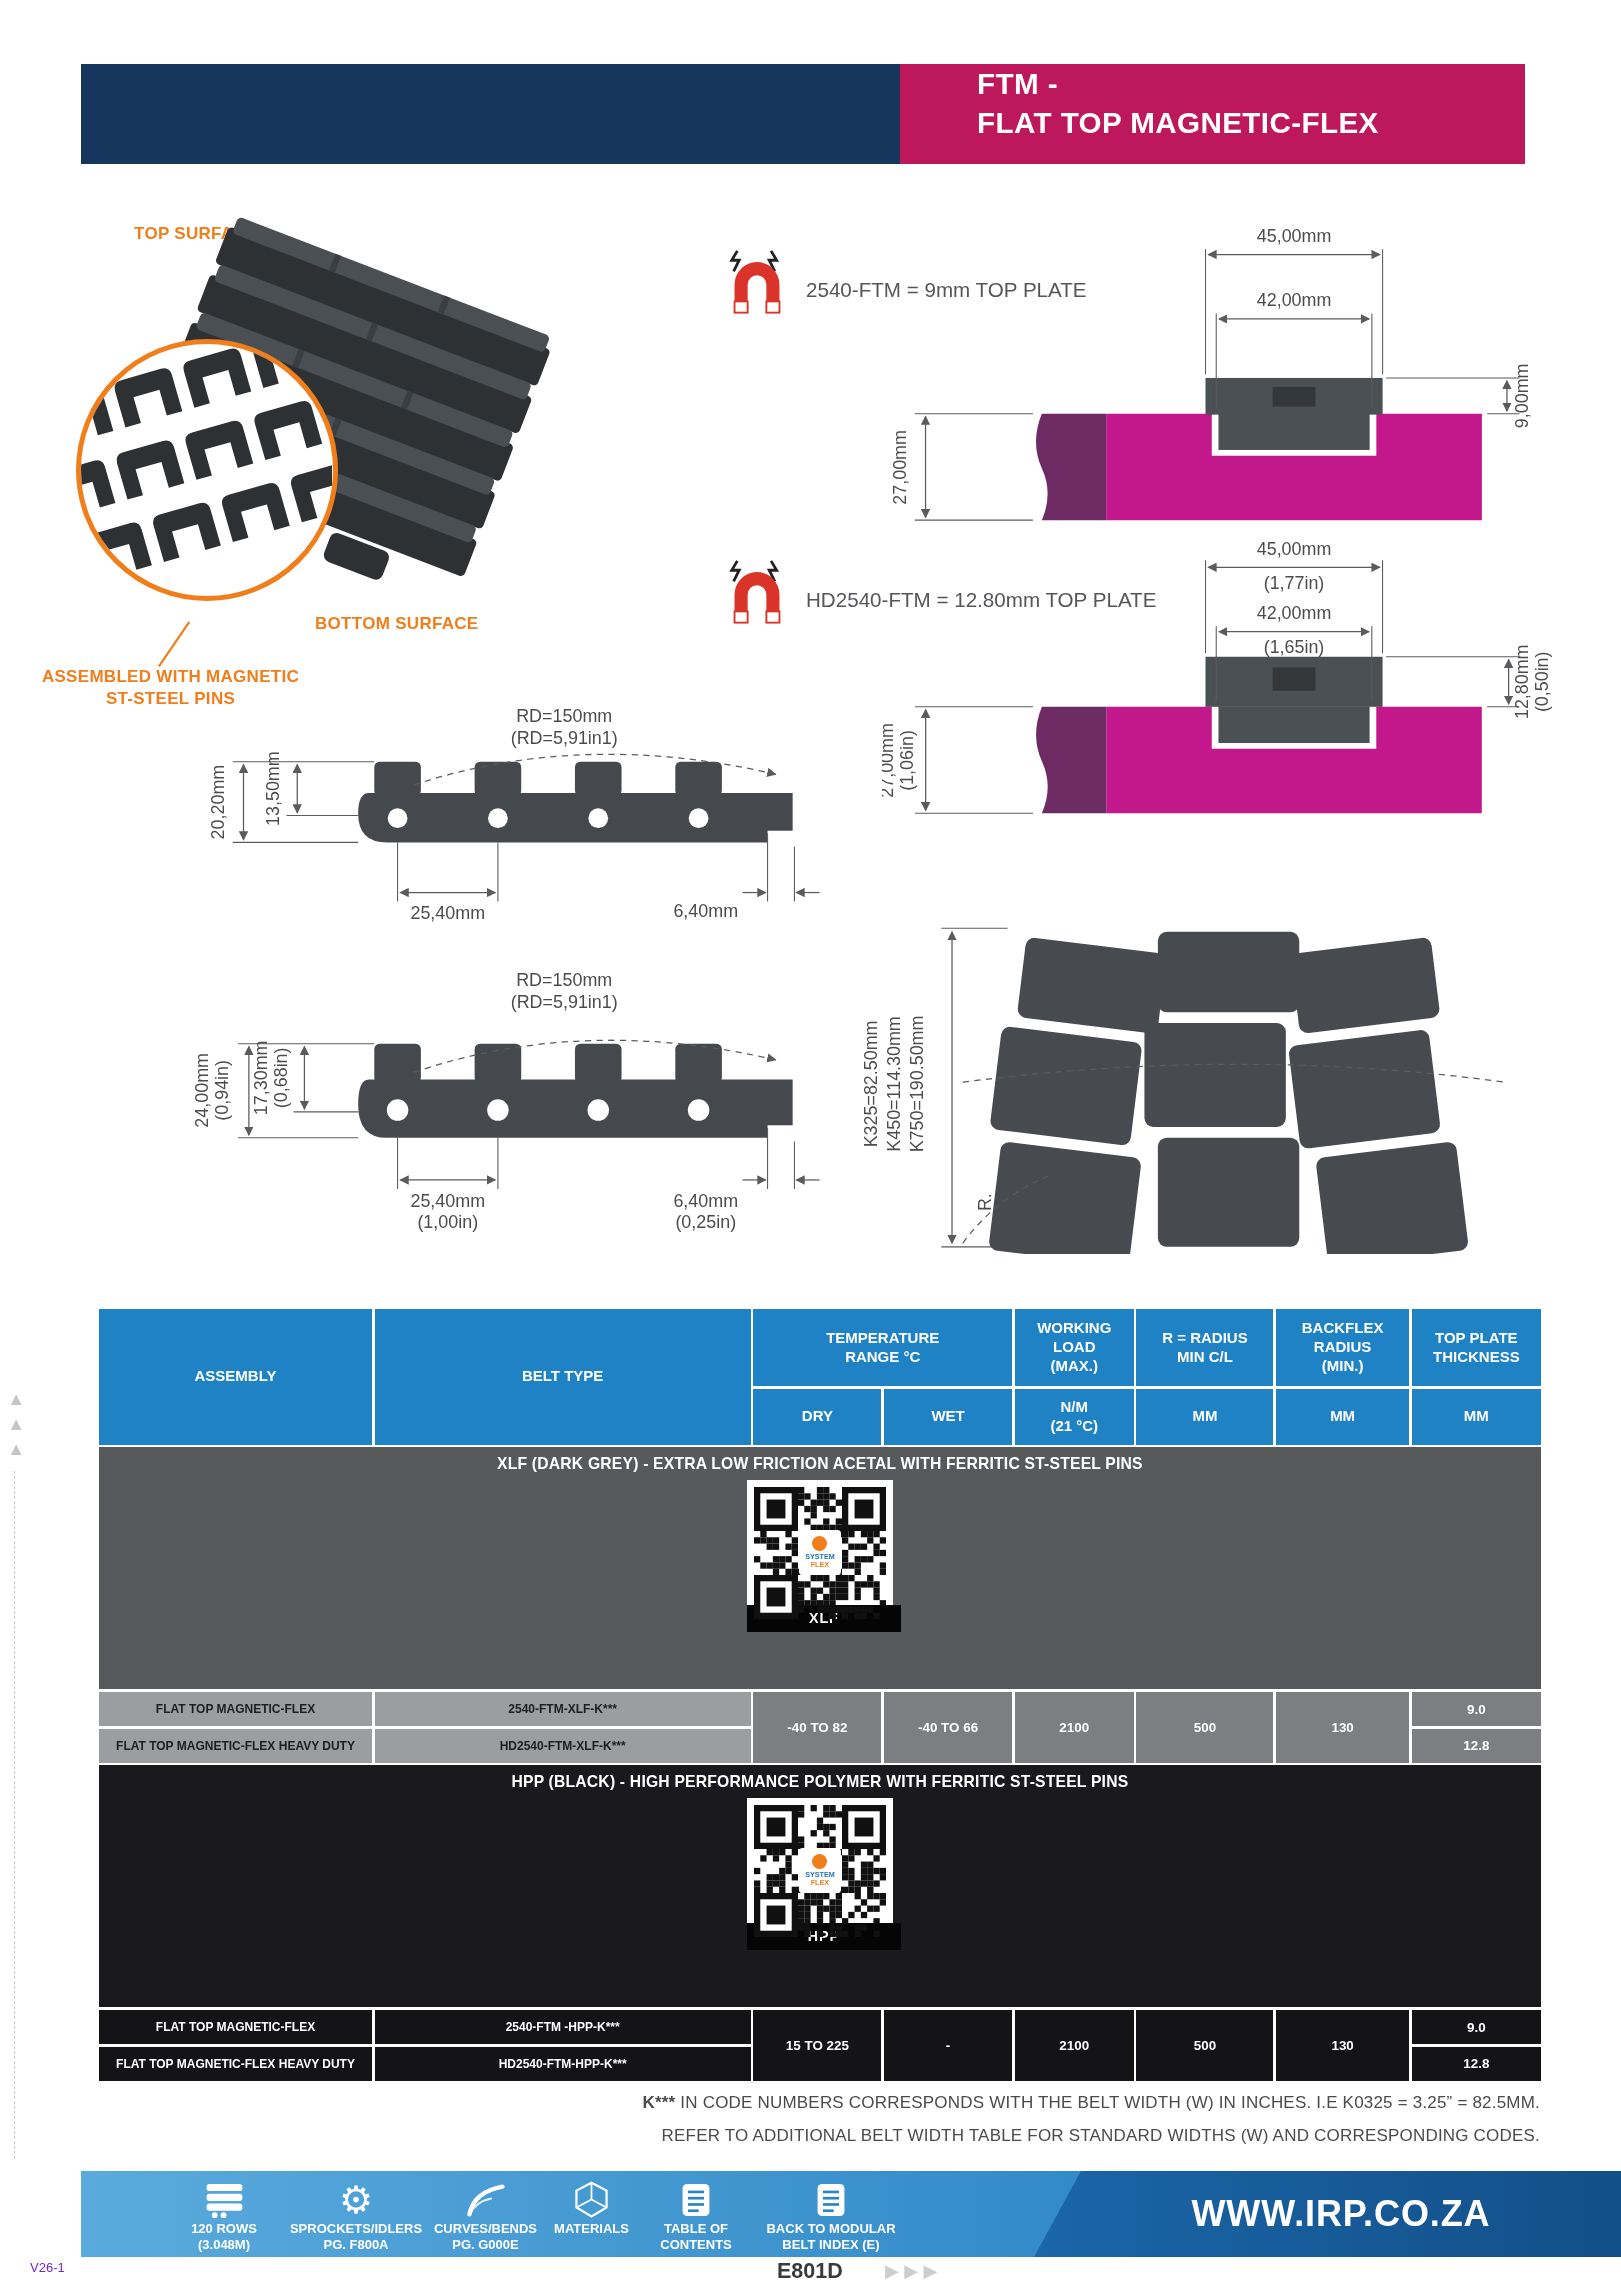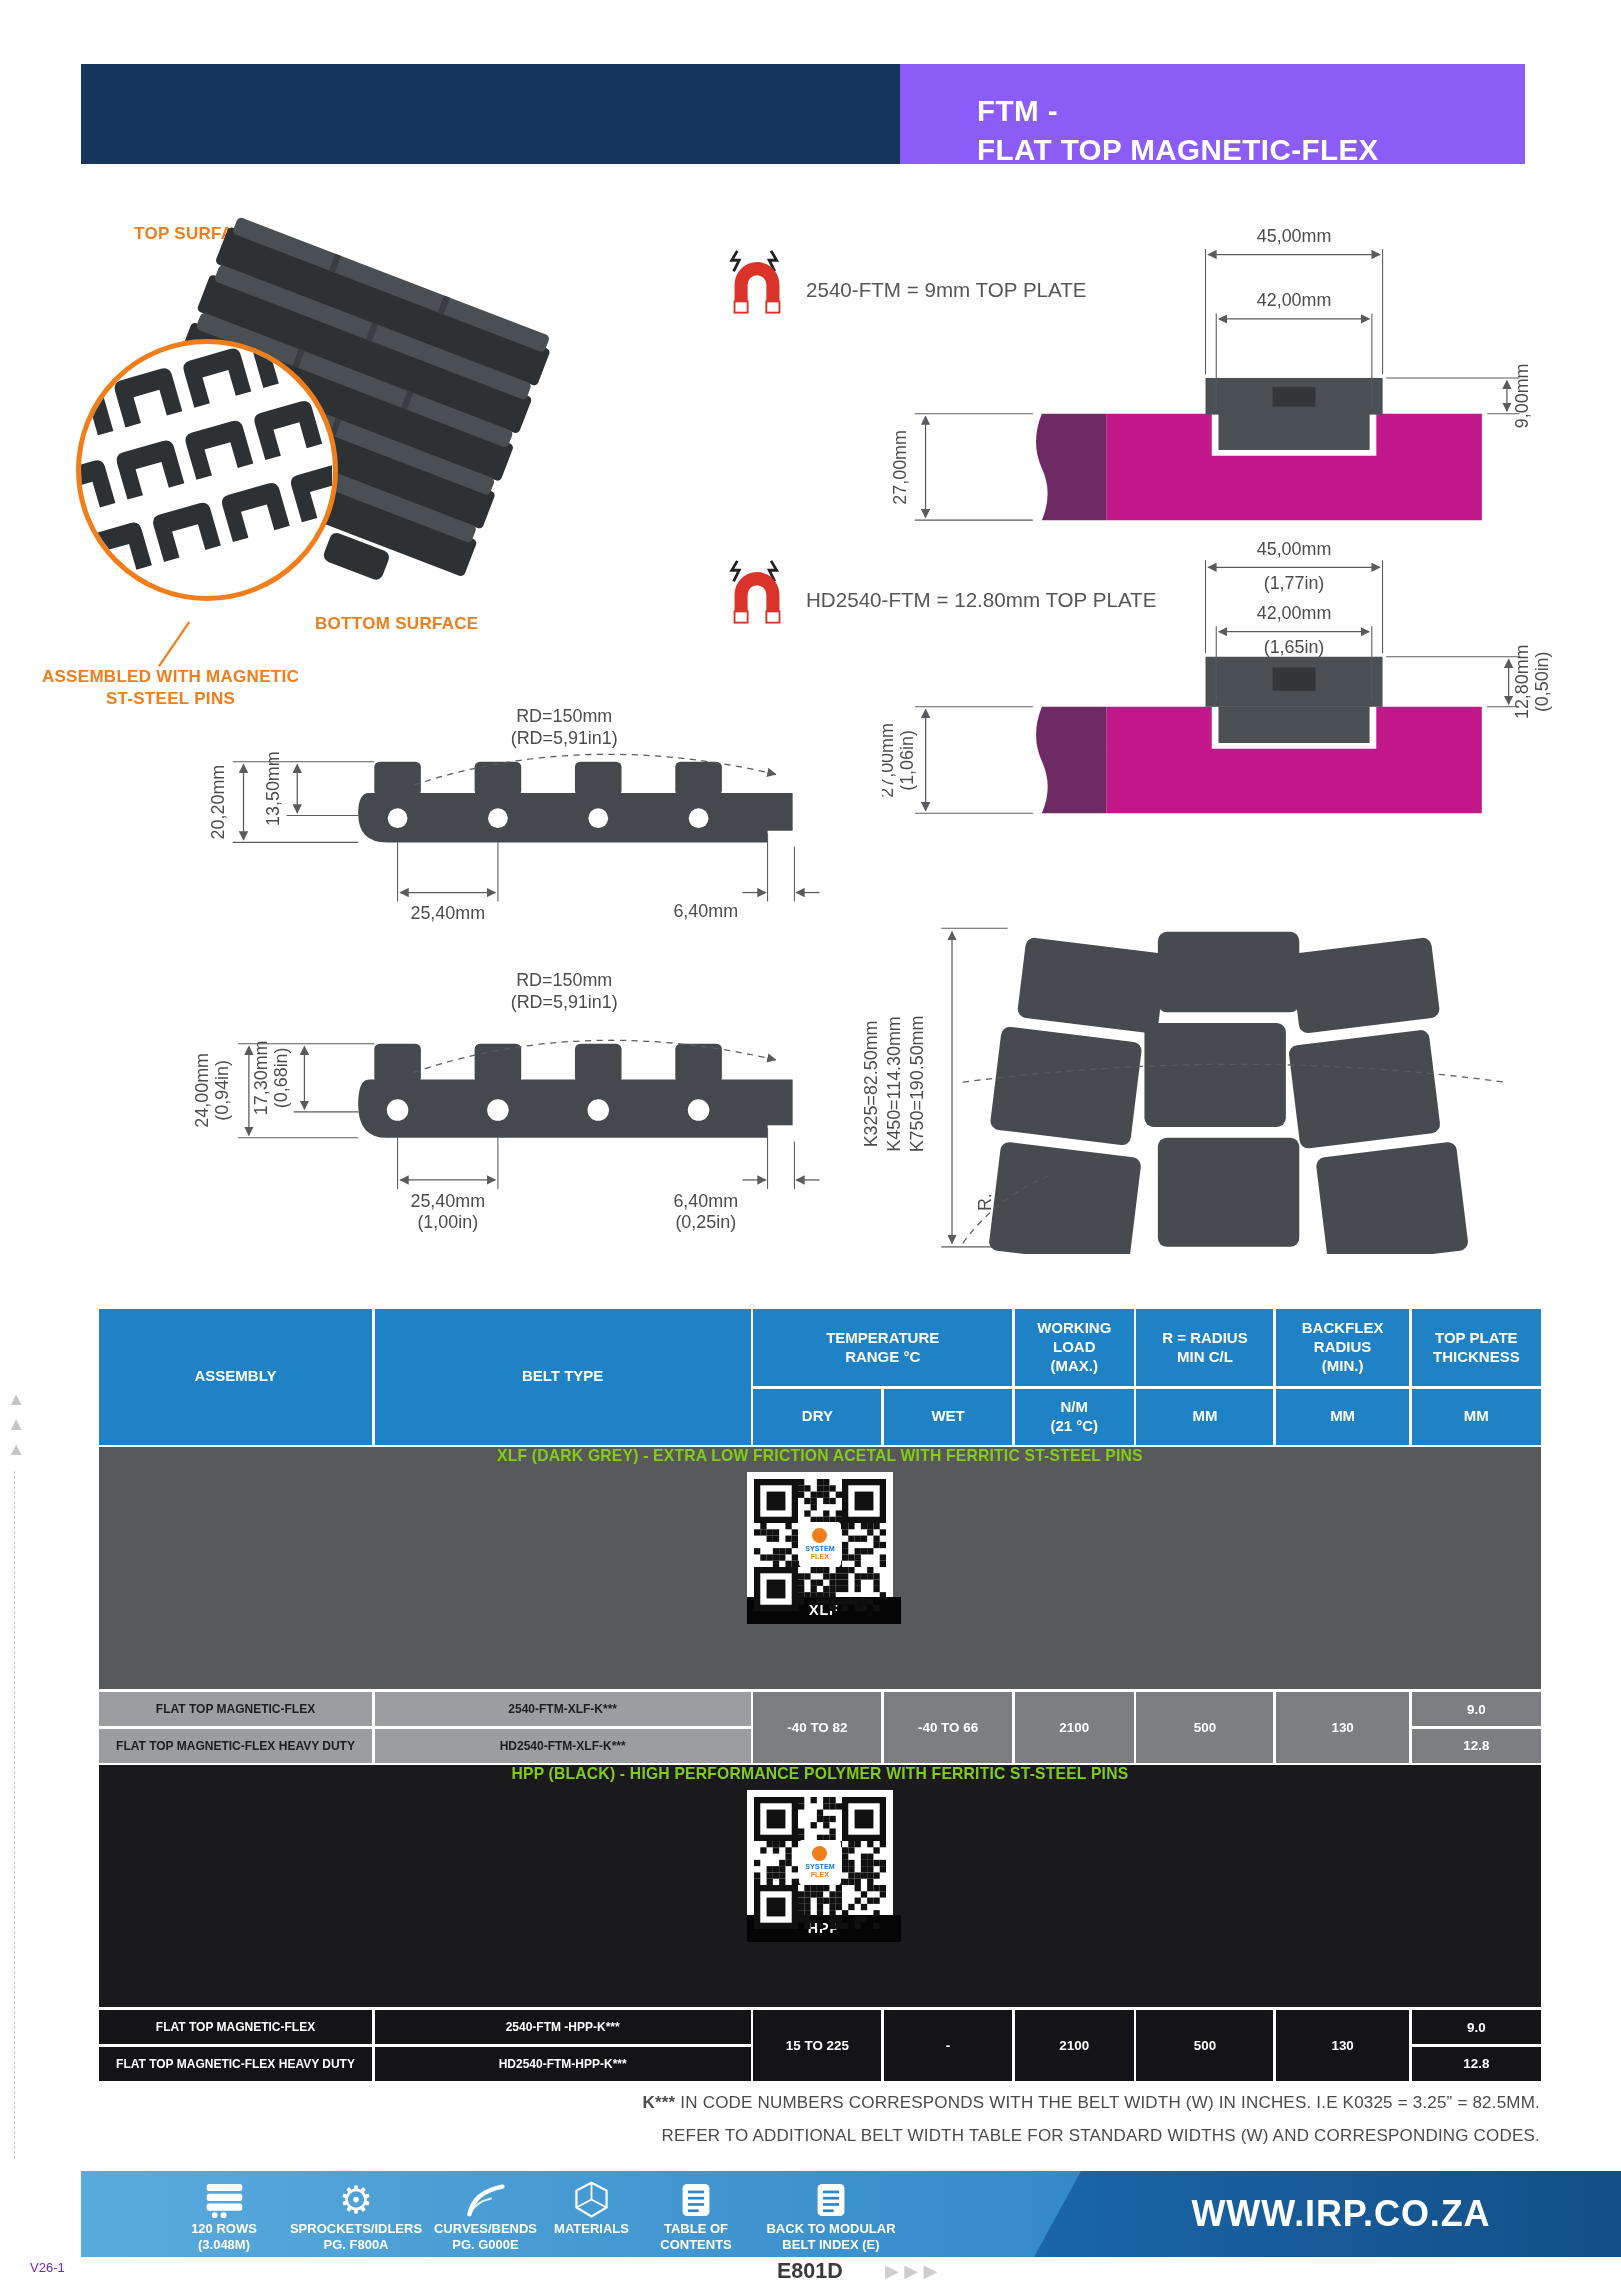--- a/index.html
+++ b/index.html
@@ -4,21 +4,21 @@
 <style>
   * { margin:0; padding:0; box-sizing:border-box; }
   html,body { background:#fff; }
   body { width:1621px; height:2293px; position:relative; font-family:"Liberation Sans", sans-serif; }
   .page { position:absolute; left:0; top:0; width:1621px; height:2293px; background:#fff; overflow:hidden; }
   .abs { position:absolute; }
 
   
   .header { left:81px; top:64px; width:1444px; height:100px; display:flex; }
   .header-left  { width:819px; background:#17365d; color:#fff; padding:13.4px 0 0 23px; }
-  .header-right { flex:1; background:#8b5cf6; color:#fff; padding:27px 0 0 77px; }
+  .header-right { flex:1; background:#be185d; color:#fff; padding:0 0 0 77px; }
   .header h1 { font-size:29.6px; line-height:1.32; font-weight:bold; letter-spacing:0.4px; }
 
   
   .olabel { color:#ef7e1b; font-weight:bold; font-size:17px; letter-spacing:0.3px; }
   .note { color:#55565a; font-size:20.6px; }
 
   
   .mag-circle { left:76px; top:339px; width:262px; height:262px; border:5.4px solid #ef7e1b;
                 border-radius:50%; background:#fff; overflow:hidden; z-index:5; }
 
@@ -38,22 +38,22 @@
         text-align:center; font-weight:bold; font-size:15px; white-space:pre-line; line-height:1.25; }
   .cell { display:flex; align-items:center; justify-content:center; text-align:center;
           font-weight:bold; font-size:13.4px; }
   .xlf-name { background:#9b9da0; color:#1e1e1f; font-size:12px; }
   .xlf-val  { background:#7c7e81; color:#fff; }
   .hpp-name { background:#141416; color:#fff; font-size:12px; }
   .hpp-val  { background:#141416; color:#fff; }
   .band { position:relative; grid-column:1 / 9; }
   .band-xlf { background:#58595b; }
   .band-hpp { background:#1a1a1c; }
-  .band-title { margin:0 auto; width:62%; text-align:center;
-                color:#84cc16; font-weight:bold; font-size:15.7px; letter-spacing:0.2px; }
+  .band-title { margin:0 auto; padding-top:8px; width:62%; text-align:center;
+                color:#ffffff; font-weight:bold; font-size:15.7px; letter-spacing:0.2px; }
   .qr-widget { width:146px; margin:6.3px auto 0; }
   .qr-white { position:relative; width:146px; height:125px; background:#fff; padding:7.2px; }
   .qr-logo { position:absolute; left:52px; top:50px; width:42px; height:45px; background:#fff;
              border-radius:3.6px; display:flex; flex-direction:column; align-items:center; justify-content:center; }
   .qr-logo .dot { width:15px; height:15px; border-radius:50%; background:#ef7e1b; margin-bottom:1.8px; }
   .qr-logo .t1 { font-size:7.2px; font-weight:bold; color:#1b75bb; line-height:1.1; }
   .qr-logo .t2 { font-size:7.2px; font-weight:bold; color:#ef7e1b; line-height:1.1; }
   .qr-label { width:154px; height:27px; background:#050505; color:#fff; display:flex;
               align-items:center; justify-content:center; font-weight:bold; font-size:14.3px; letter-spacing:0.9px; }
 

